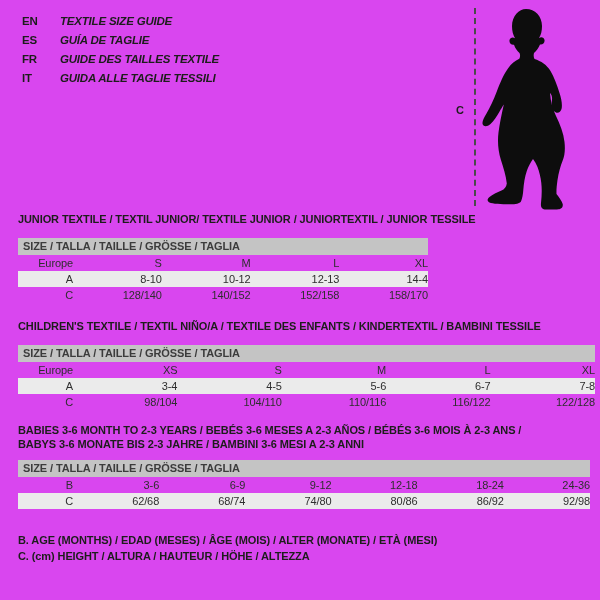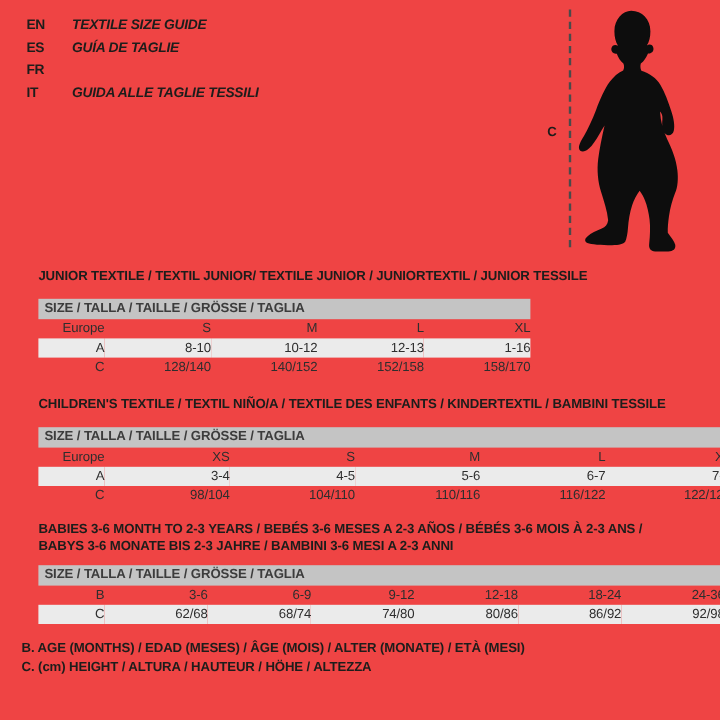--- a/index.html
+++ b/index.html
@@ -1,30 +1,30 @@
 <!DOCTYPE html>
 <html><head>
 <meta charset="utf-8">
 <style>
   html,body{margin:0;padding:0;background:#fff;}
   .page{
-    position:relative;width:600px;height:600px;background:#ef4444;
+    position:relative;width:600px;height:600px;background:#d946ef;
     font-family:"Liberation Sans",sans-serif;color:#1d1d1b;overflow:hidden;
   }
   
   .lang-list{position:absolute;left:22px;top:11px;}
   .lang-row{display:flex;height:19px;align-items:center;}
   .lang-code{width:38px;font-weight:bold;font-size:11.5px;letter-spacing:-0.2px;}
   .lang-title{font-weight:bold;font-size:11.5px;letter-spacing:-0.2px;white-space:nowrap;font-style:italic;}
   
   .dashed-line{position:absolute;left:474px;top:8px;height:198px;width:0;border-left:2px dashed #4a4a4a;}
   .height-label{position:absolute;left:456px;top:104px;font-weight:bold;font-size:11px;}
   .baby-svg{position:absolute;left:480px;top:2px;}
   
-  .section{position:absolute;left:32px;margin-top:11px;}
+  .section{position:absolute;left:18px;}
   .section-title{font-weight:bold;font-size:11px;line-height:14px;letter-spacing:-0.1px;white-space:nowrap;}
   #section-junior{top:212px;width:410px;}
   #section-children{top:319px;width:577px;}
   #section-babies{top:423px;width:572px;}
   #section-junior .section-title,#section-children .section-title{margin-bottom:12px;}
   #section-babies .title-block{margin-bottom:9px;}
   .table-header-band{
     background:#c4c4c4;height:17px;line-height:17px;font-weight:bold;font-size:11px;
     color:#3c3c3c;padding-left:5px;letter-spacing:-0.1px;box-sizing:border-box;
   }
@@ -45,20 +45,21 @@
     <div class="lang-row">
       <span class="lang-code">EN</span>
       <span class="lang-title">TEXTILE SIZE GUIDE</span>
     </div>
     <div class="lang-row">
       <span class="lang-code">ES</span>
       <span class="lang-title">GUÍA DE TAGLIE</span>
     </div>
     <div class="lang-row">
       <span class="lang-code">FR</span>
+      <span class="lang-title">GUIDE DES TAILLES TEXTILE</span>
     </div>
     <div class="lang-row">
       <span class="lang-code">IT</span>
       <span class="lang-title">GUIDA ALLE TAGLIE TESSILI</span>
     </div>
   </div>
 
   <span class="height-label">C</span>
   <div class="dashed-line"></div>
   <svg class="baby-svg" width="120" height="210" viewBox="0 0 120 210" aria-hidden="true">
@@ -132,21 +133,21 @@
         <td>S</td>
         <td>M</td>
         <td>L</td>
         <td>XL</td>
       </tr>
       <tr class="shaded">
         <td class="row-label">A</td>
         <td>8-10</td>
         <td>10-12</td>
         <td>12-13</td>
-        <td>1-16</td>
+        <td>14-4</td>
       </tr>
       <tr>
         <td class="row-label">C</td>
         <td>128/140</td>
         <td>140/152</td>
         <td>152/158</td>
         <td>158/170</td>
       </tr>
     </tbody>
       </table>

